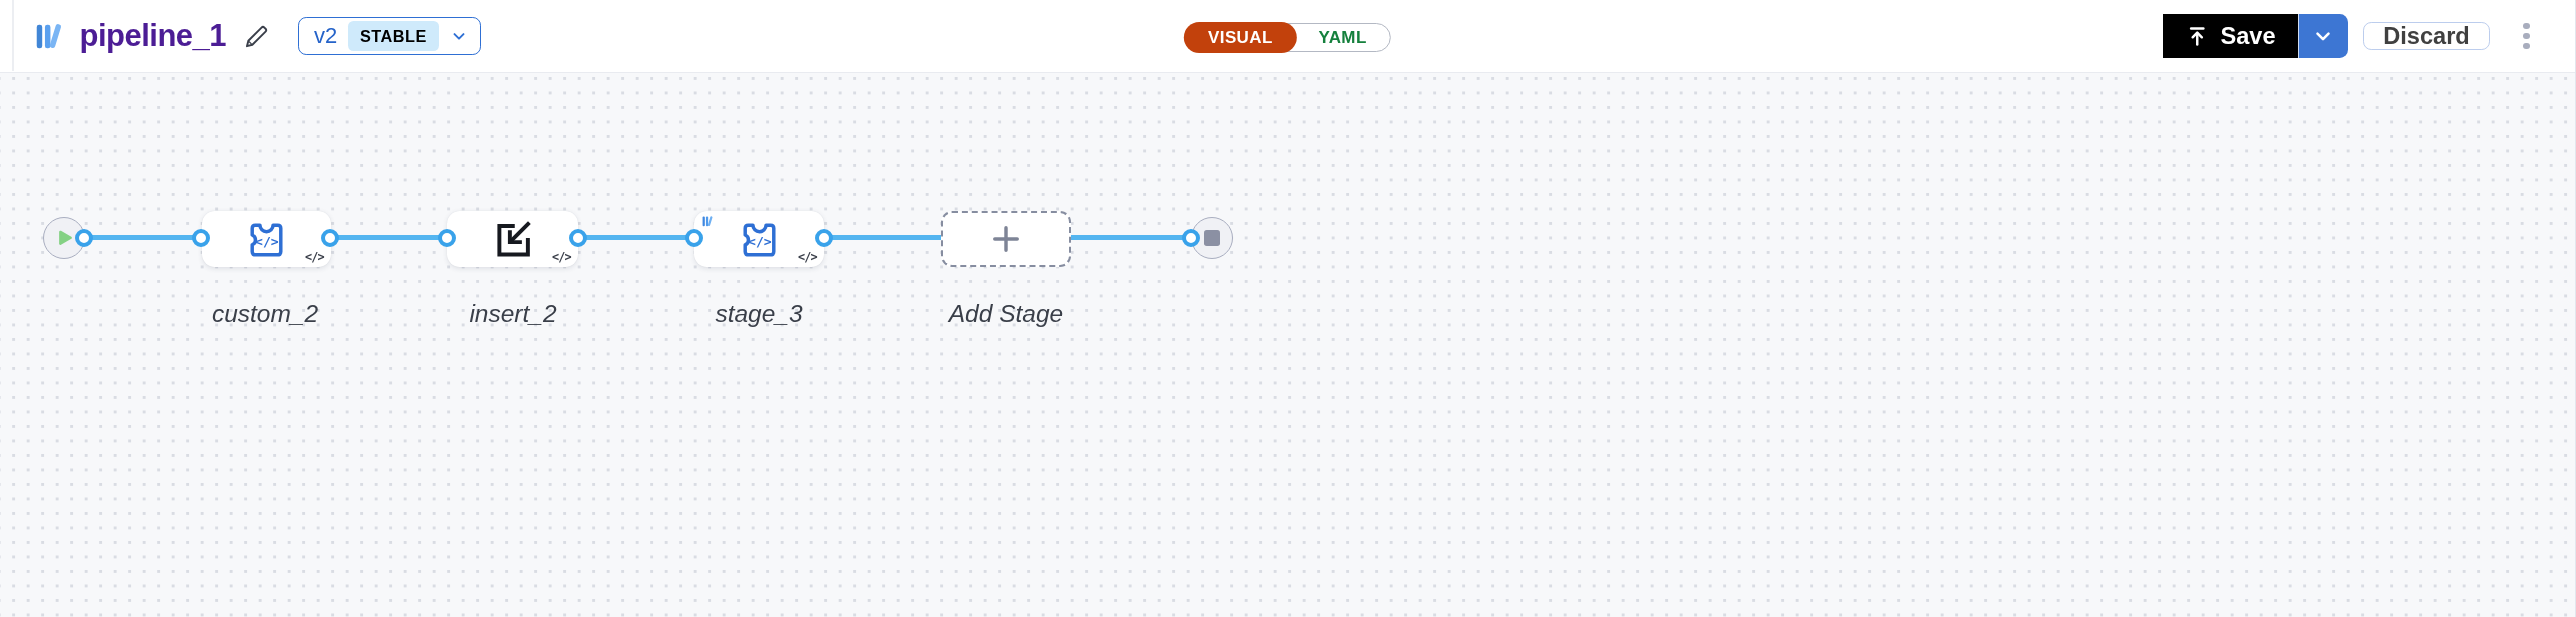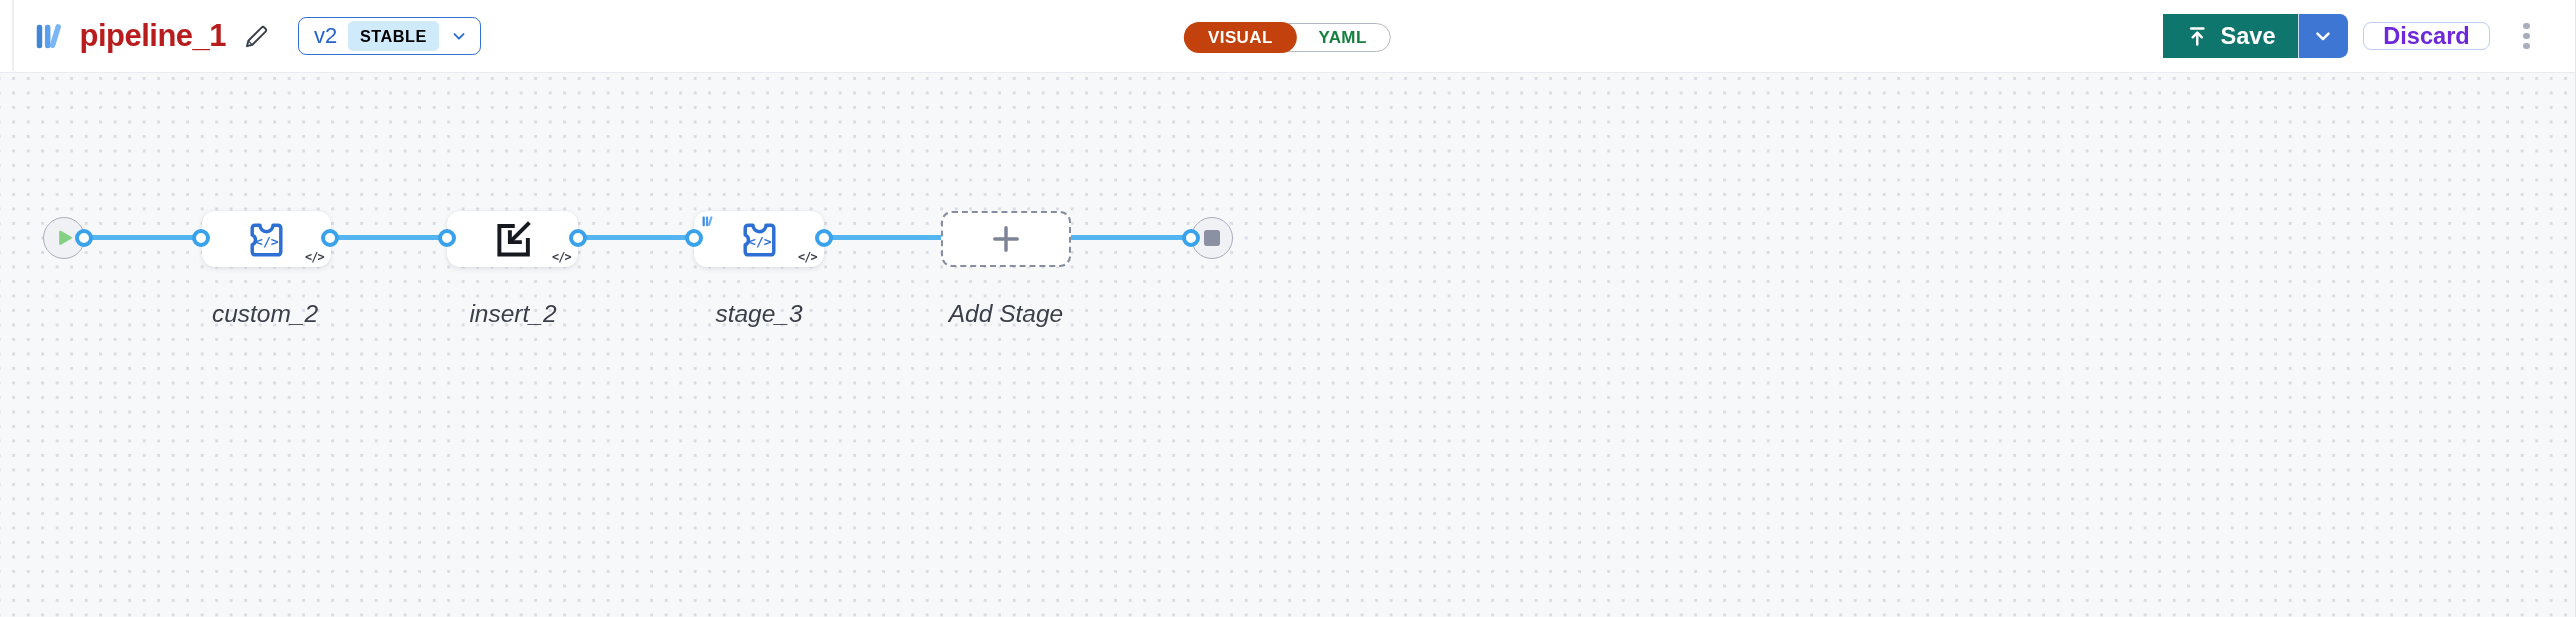--- a/index.html
+++ b/index.html
@@ -17,21 +17,21 @@
     border-bottom:1.8px solid #e9ebf0;
     display:flex; align-items:center;
     padding:0 33px 0 34px;
   }
   .header-left-divider {
     position:absolute; left:11.8px; top:0; width:1.8px; height:71px; background:#eceef2;
   }
   .brand { display:flex; align-items:center; gap:12.7px; }
   .logo-icon { width:31px; height:31px; display:block; }
   .page-title {
-    font-size:31px; font-weight:700; color:#b91c1c; letter-spacing:-0.5px;
+    font-size:31px; font-weight:700; color:#4c1d95; letter-spacing:-0.5px;
     margin-left:1.8px;
   }
   .pencil-btn {
     margin-left:12.7px; width:36px; height:36px; display:flex; align-items:center; justify-content:center;
     background:transparent; border:none; cursor:pointer;
   }
   .version-chip {
     margin-left:23.6px; height:38px;
     display:flex; align-items:center; gap:11px;
     border:1.8px solid #2e6fd4; border-radius:8.2px; background:#ffffff;
@@ -58,31 +58,31 @@
     background:#c2410c; color:#ffffff; margin:-1.8px; padding:0 24.5px;
     border-radius:15.4px;
   }
 
   
   .header-actions { margin-left:auto; display:flex; align-items:center; }
   .save-split {
     display:flex; height:44px; border-radius:8.2px; overflow:hidden; cursor:pointer;
   }
   .save-main {
-    background:#0f766e; color:#ffffff; font-size:23.6px; font-weight:700;
+    background:#000000; color:#ffffff; font-size:23.6px; font-weight:700;
     display:flex; align-items:center; gap:11px; padding:0 22px;
     border:none; border-right:1.8px solid #cfdcf2;margin-left:20px;
   }
   .save-caret {
     background:#3d76d3; width:49px; display:flex; align-items:center; justify-content:center; border:none;
   }
   .discard-btn {
     margin-left:15.4px; height:28px; width:127px;
     background:#ffffff; border:1.8px solid #bccded; border-radius:8.2px;
-    color:#6d28d9; font-size:23.6px; font-weight:700; cursor:pointer;
+    color:#404040; font-size:23.6px; font-weight:700; cursor:pointer;
   }
   .kebab-btn {
     margin-left:21px; width:31px; height:47px;
     display:flex; flex-direction:column; align-items:center; justify-content:center; gap:3.6px;
     background:transparent; border:none; cursor:pointer;
   }
   .kebab-btn i { width:6.4px; height:6.4px; border-radius:50%; background:#a8adbd; }
 
   
   .canvas {

